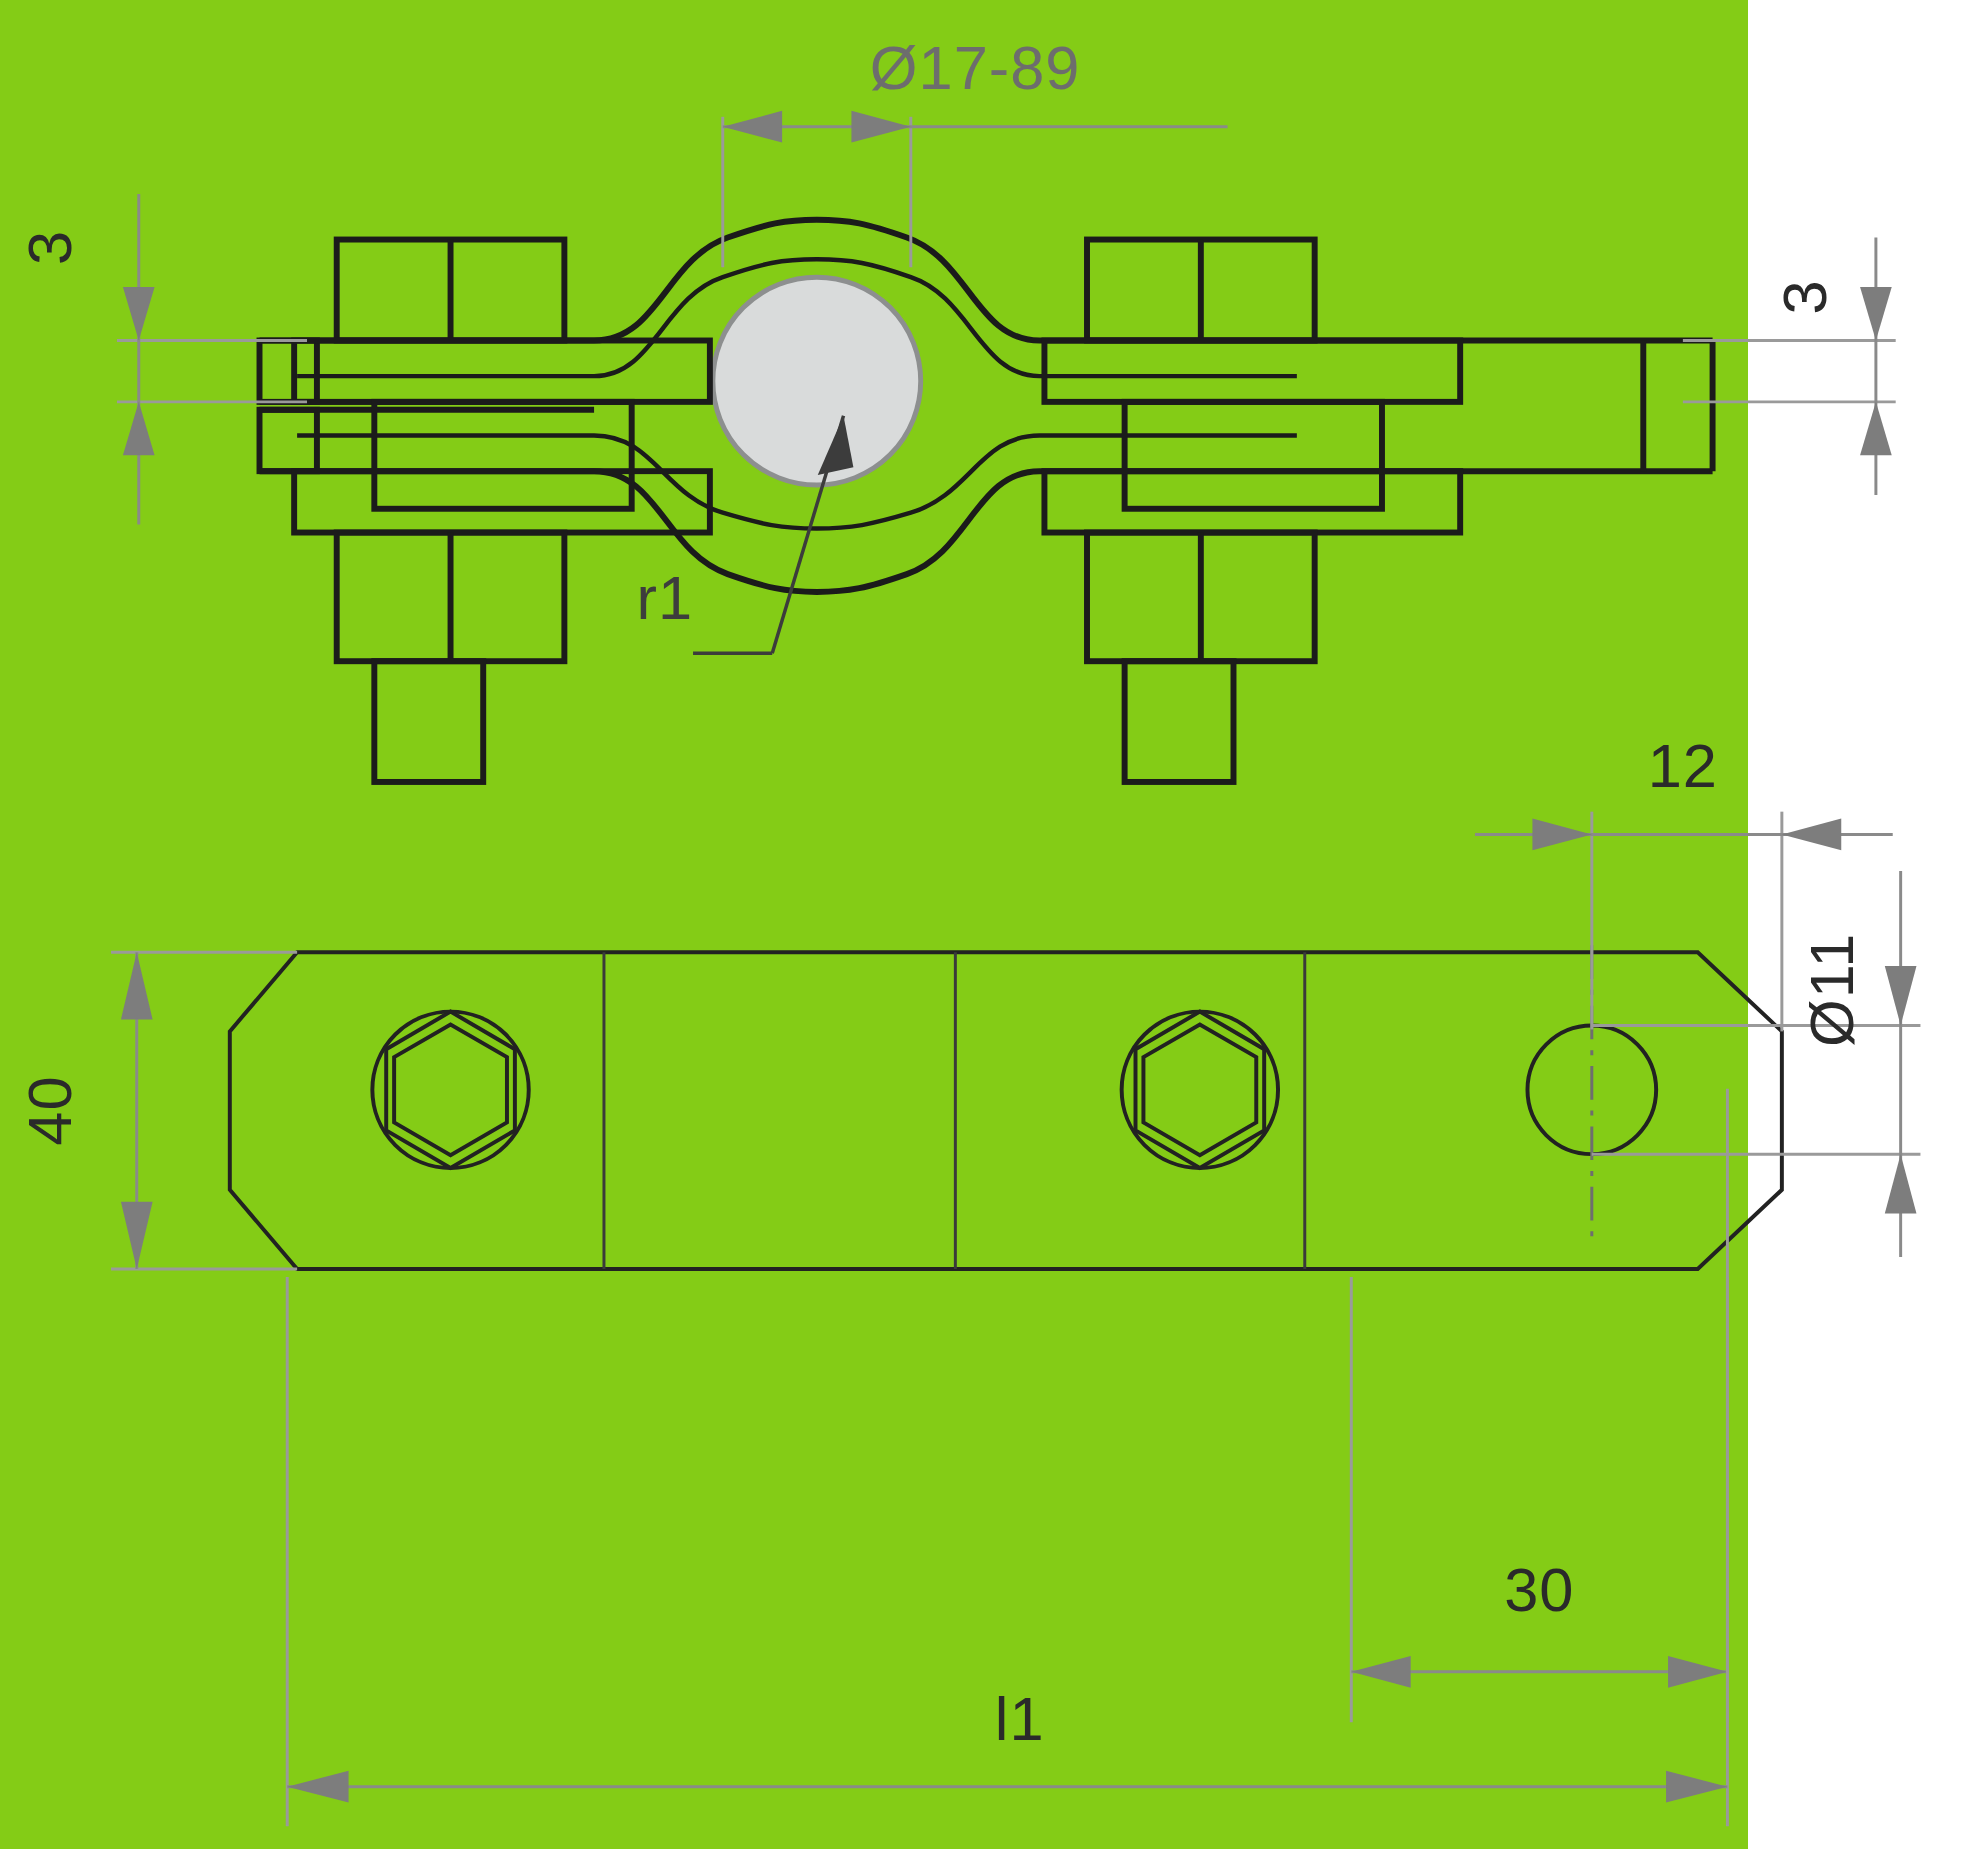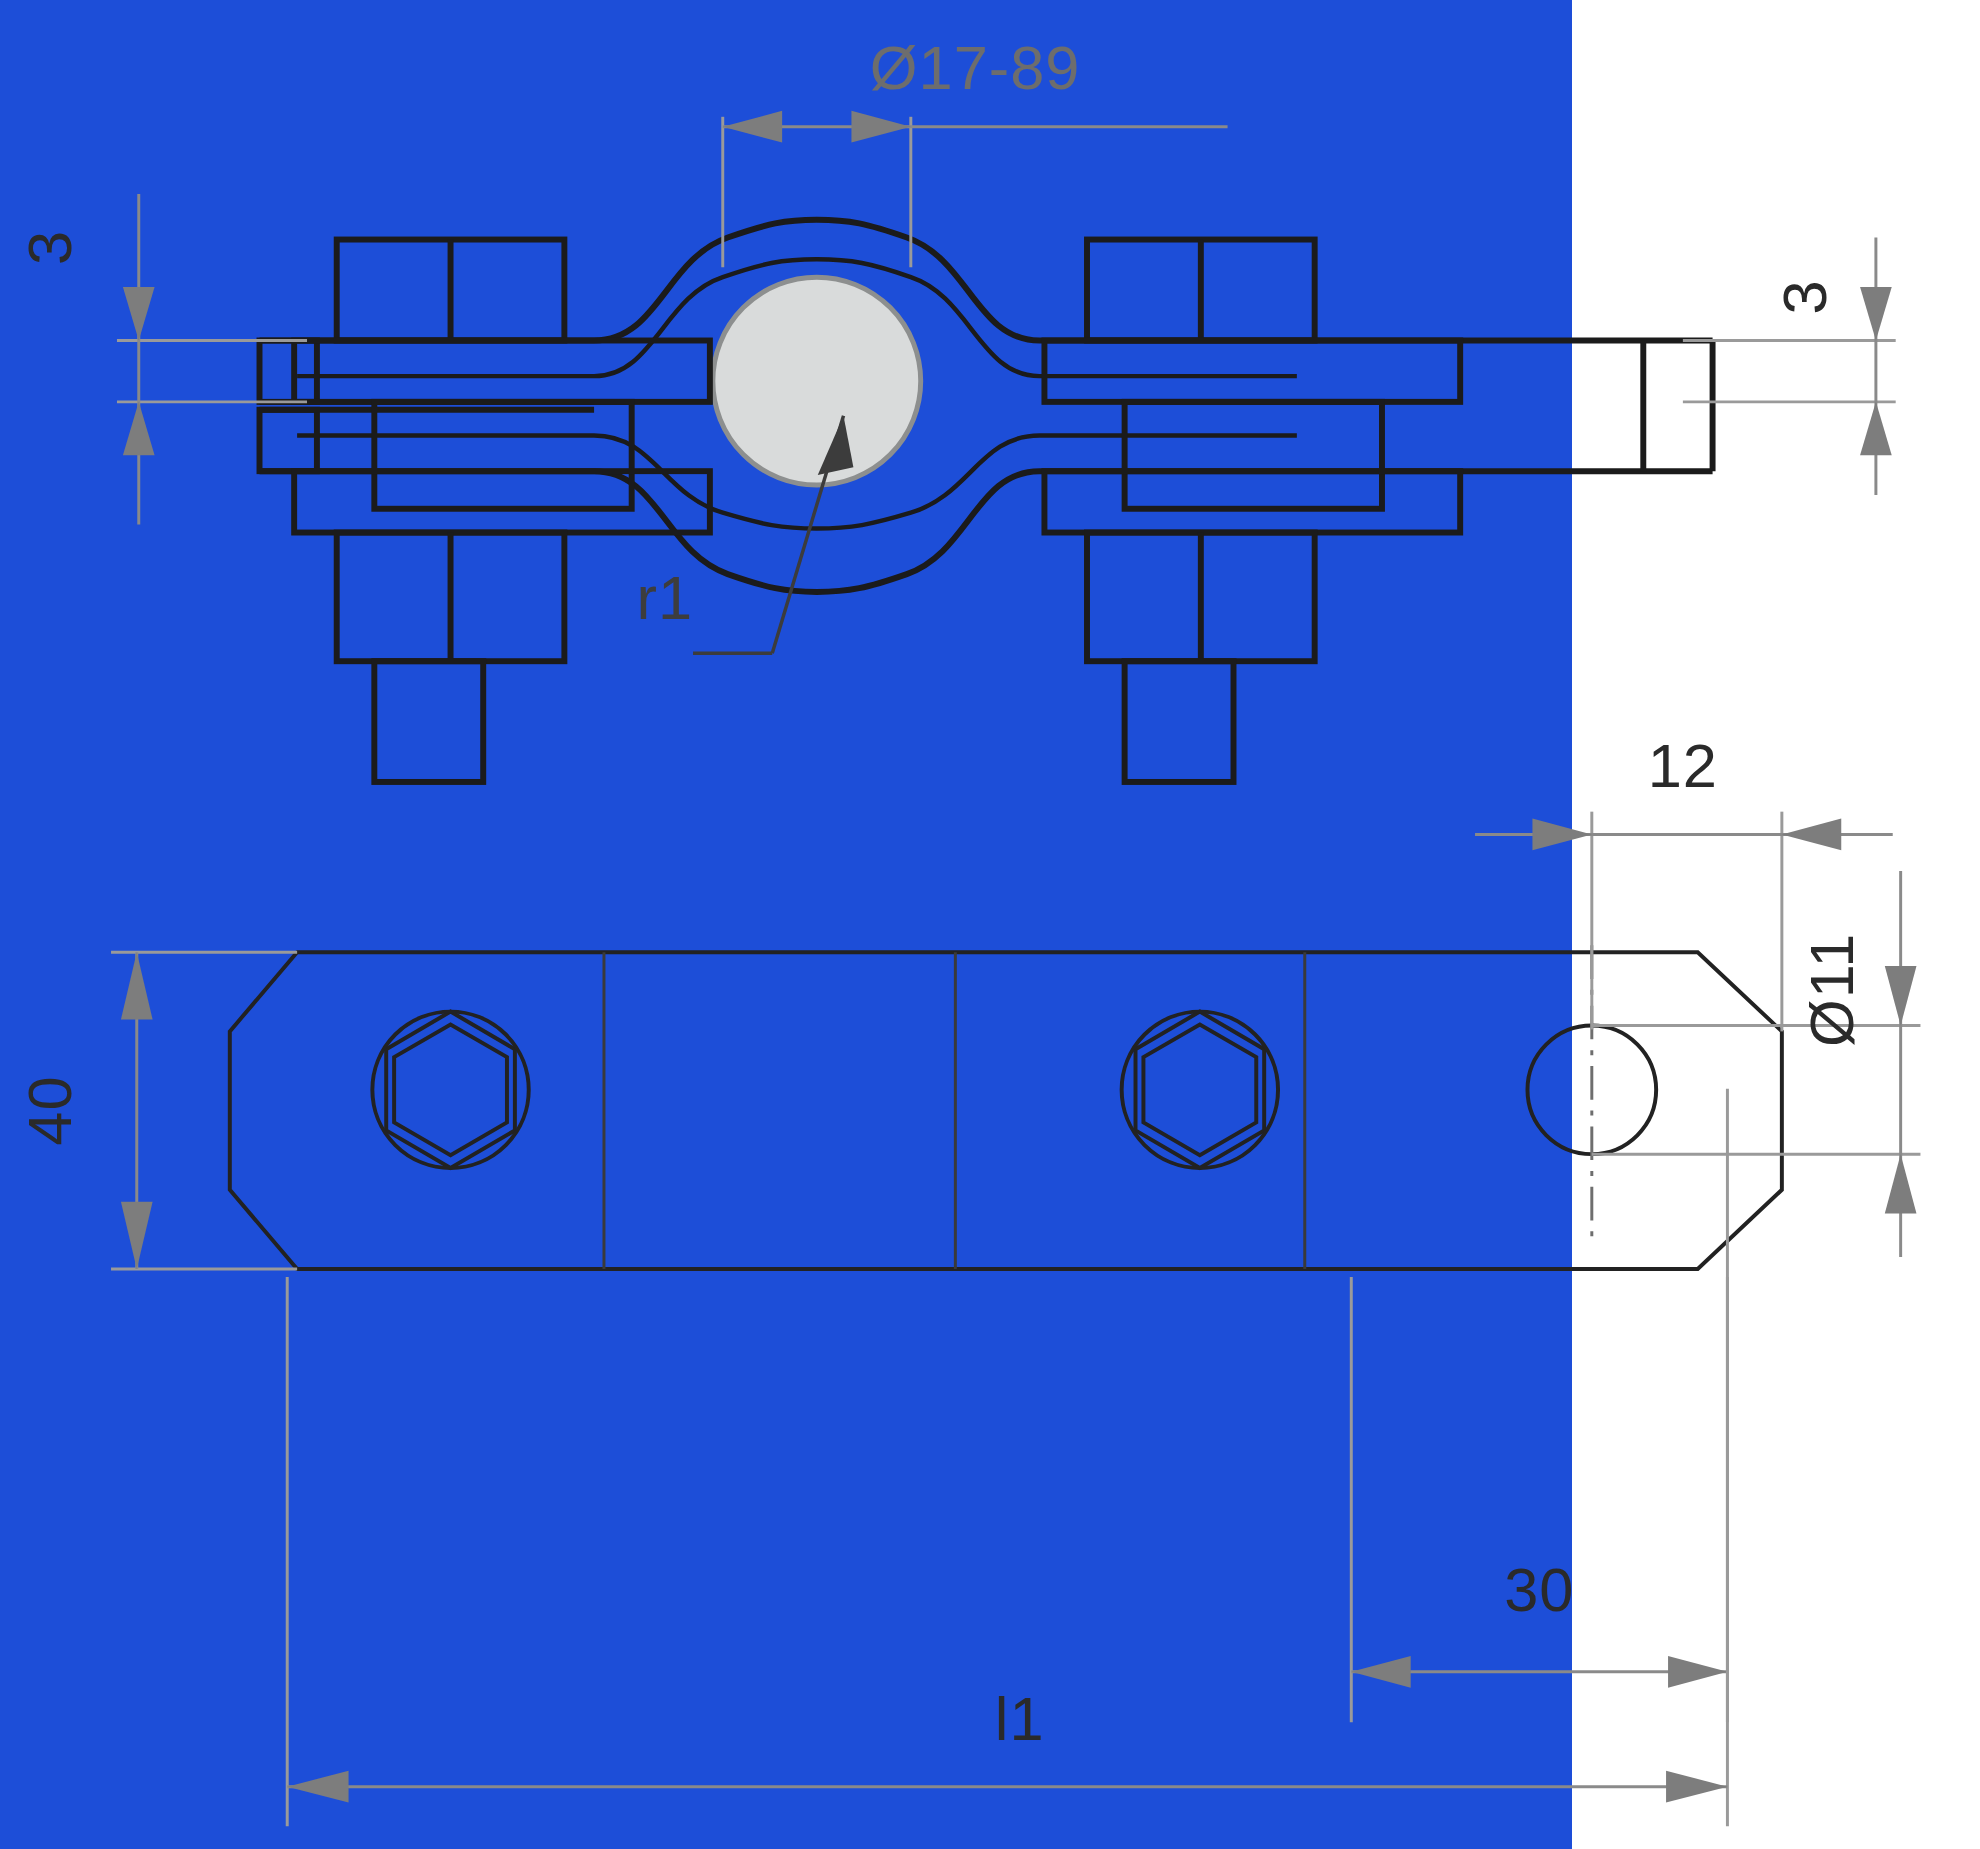--- a/index.html
+++ b/index.html
@@ -8,23 +8,23 @@
     background: #ffffff;
   }
   body {
     width: 1980px;
     height: 1849px;
     font-family: "Liberation Sans", sans-serif;
     overflow: hidden;
   }
   #drawing-root {
     position: relative;
-    width: 1572px;
+    width: 1748px;
     height: 1849px;
-    background: #1d4ed8;
+    background: #84cc16;
   }
   svg#tech-drawing {
     display: block;
     width: 1980px;
     height: 1849px;
   }
   .outline {
     fill: none;
     stroke: #1b1b1b;
     stroke-width: 6;

